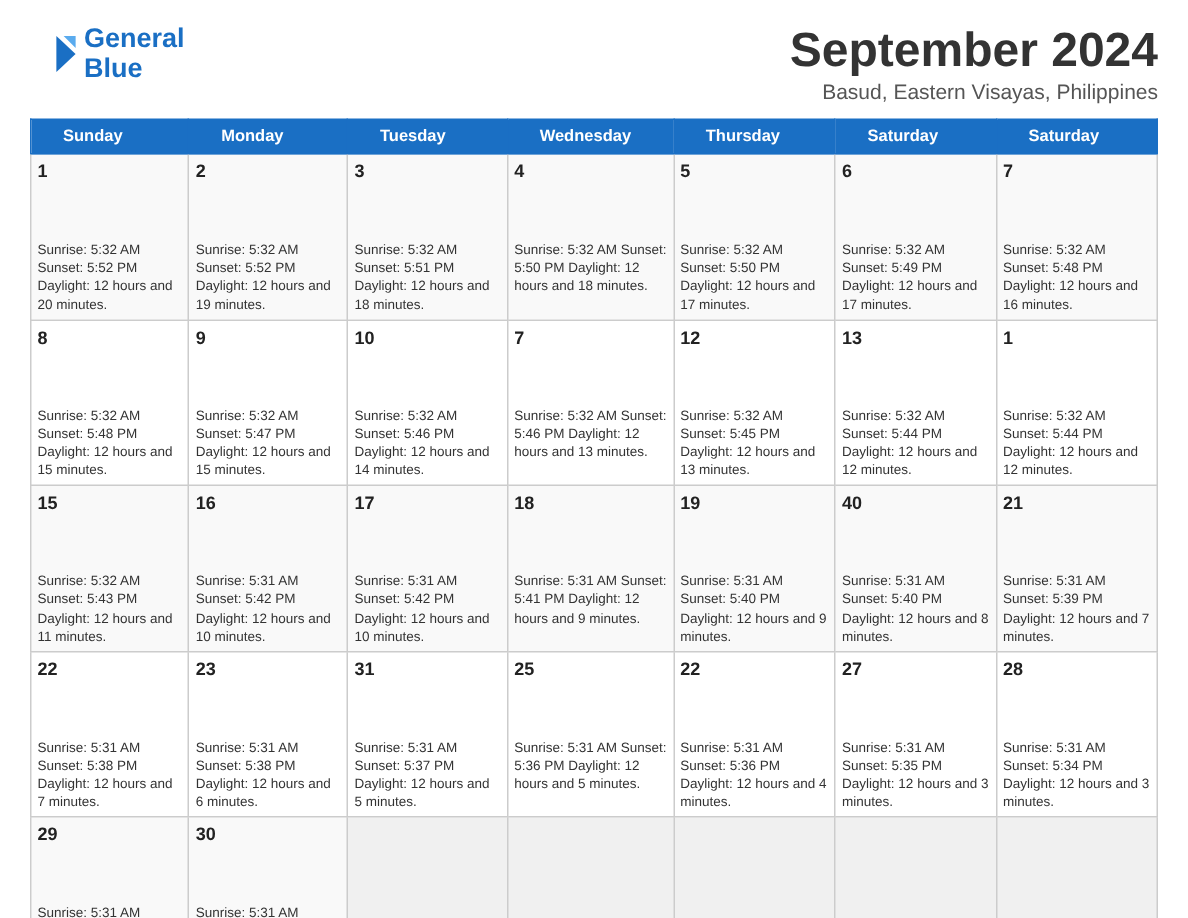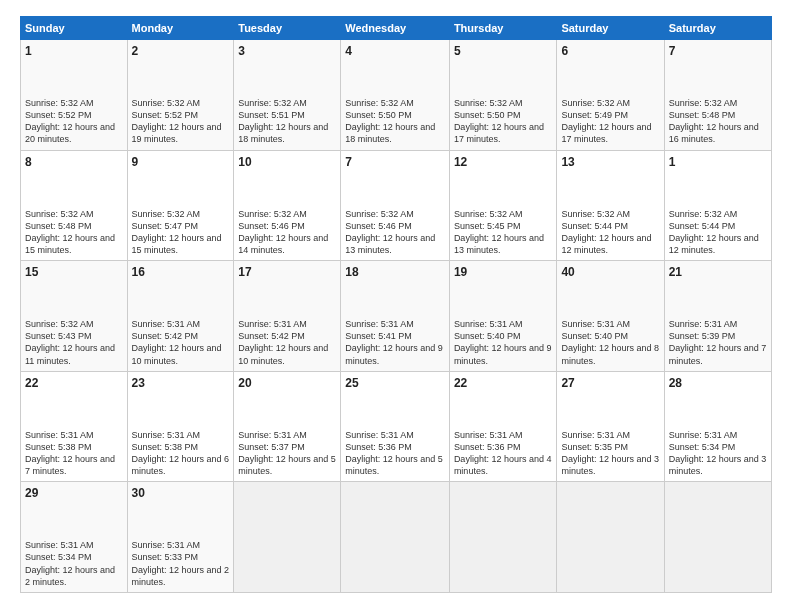--- a/index.html
+++ b/index.html
@@ -54,21 +54,21 @@
       margin-top: 2px;
     }
     table {
       width: 100%;
       border-collapse: collapse;
       font-size: 10px;
     }
     thead th {
       background-color: #1a6fc4;
       color: white;
-      padding: 5px 4px;
+      padding: 5px 21px;
       text-align: left;
       font-size: 11px;
       font-weight: bold;
       border: 1px solid #1a6fc4;
     }
     tbody td {
       border: 1px solid #ccc;
       padding: 4px 4px;
       vertical-align: top;
       width: 113px;
@@ -94,20 +94,36 @@
       margin-top: 39px;
     }
     .empty-cell {
       background: #f0f0f0 !important;
     }
   </style>
 </head>
 <body>
 
 <div class="page">
+  <div class="header">
+    <div class="logo">
+      <svg class="logo-icon" viewBox="0 0 40 40">
+        <polygon points="22,5 38,20 22,35" fill="#1a6fc4"></polygon>
+        <polygon points="28,5 38,15 38,5" fill="#5aabee"></polygon>
+      </svg>
+      <div class="logo-text">
+        <div><span>General</span></div>
+        <div style="color:#1a6fc4;">Blue</div>
+      </div>
+    </div>
+    <div class="title-block">
+      <div class="month-title">September 2024</div>
+      <div class="location">Basud, Eastern Visayas, Philippines</div>
+    </div>
+  </div>
 
   <table>
     <thead>
       <tr>
         <th>Sunday</th>
         <th>Monday</th>
         <th>Tuesday</th>
         <th>Wednesday</th>
         <th>Thursday</th>
         <th>Saturday</th>
@@ -277,21 +293,21 @@
 and 7 minutes.</div>
           </td>
           <td>
             <span class="day-num">23</span>
             <div class="day-info">Sunrise: 5:31 AM
 Sunset: 5:38 PM
 Daylight: 12 hours
 and 6 minutes.</div>
           </td>
           <td>
-            <span class="day-num">20</span>
+            <span class="day-num">31</span>
             <div class="day-info">Sunrise: 5:31 AM
 Sunset: 5:37 PM
 Daylight: 12 hours
 and 5 minutes.</div>
           </td>
           <td>
             <span class="day-num">25</span>
             <div class="day-info">Sunrise: 5:31 AM
 Sunset: 5:36 PM
 Daylight: 12 hours

